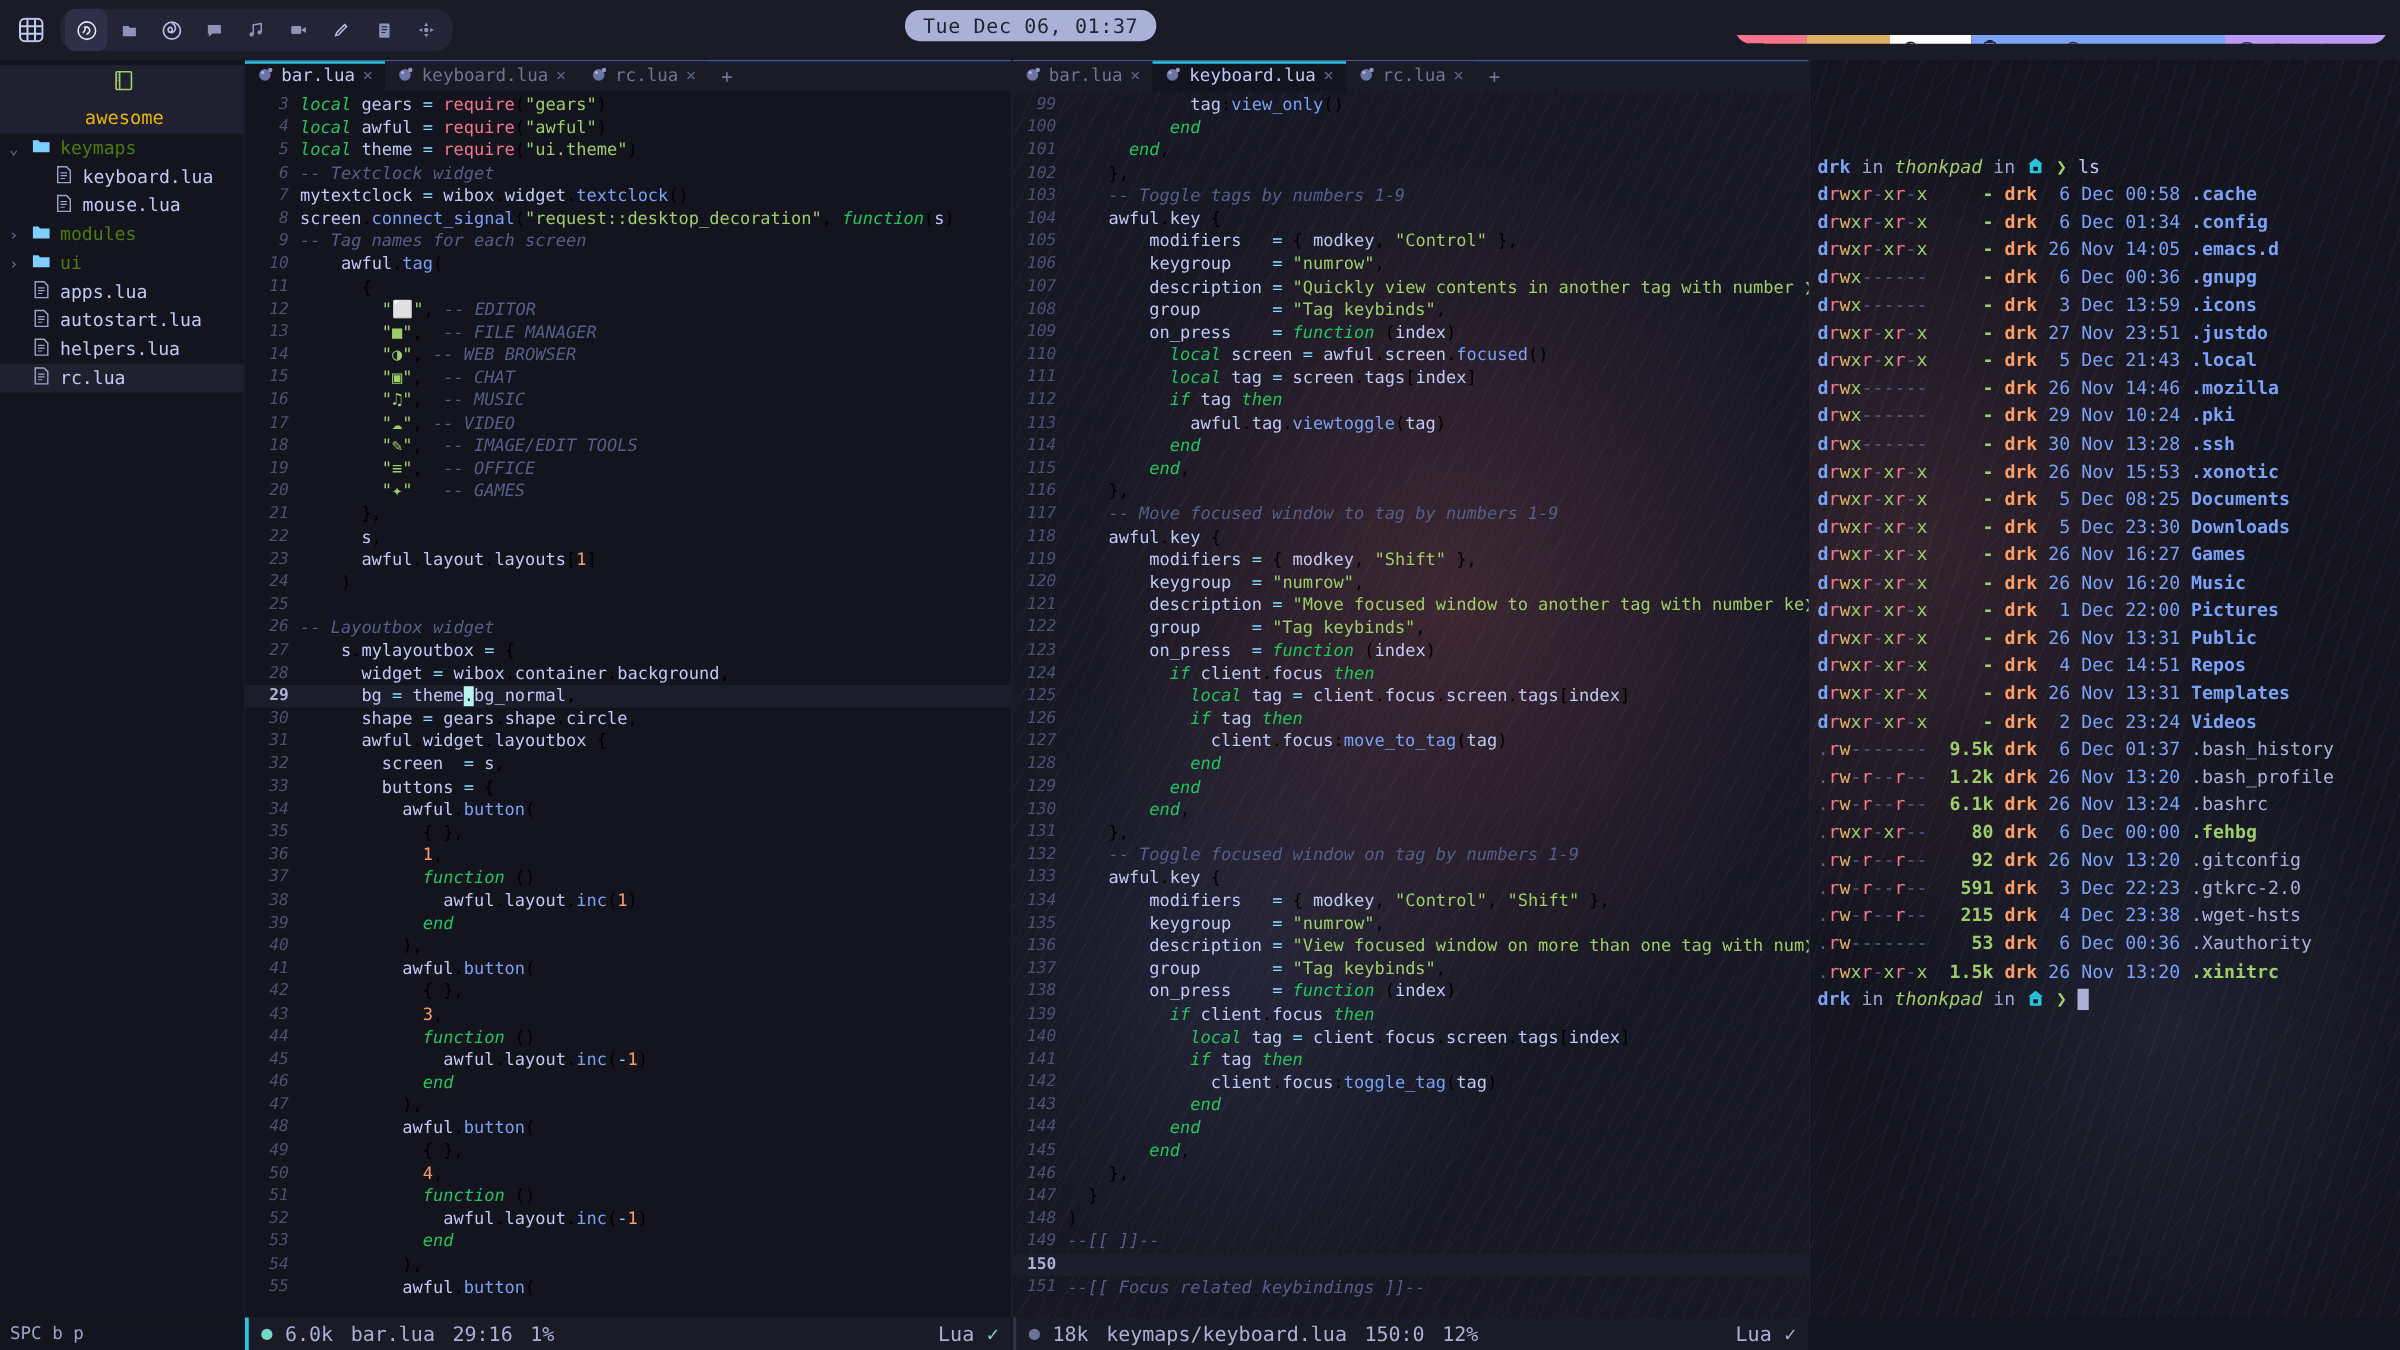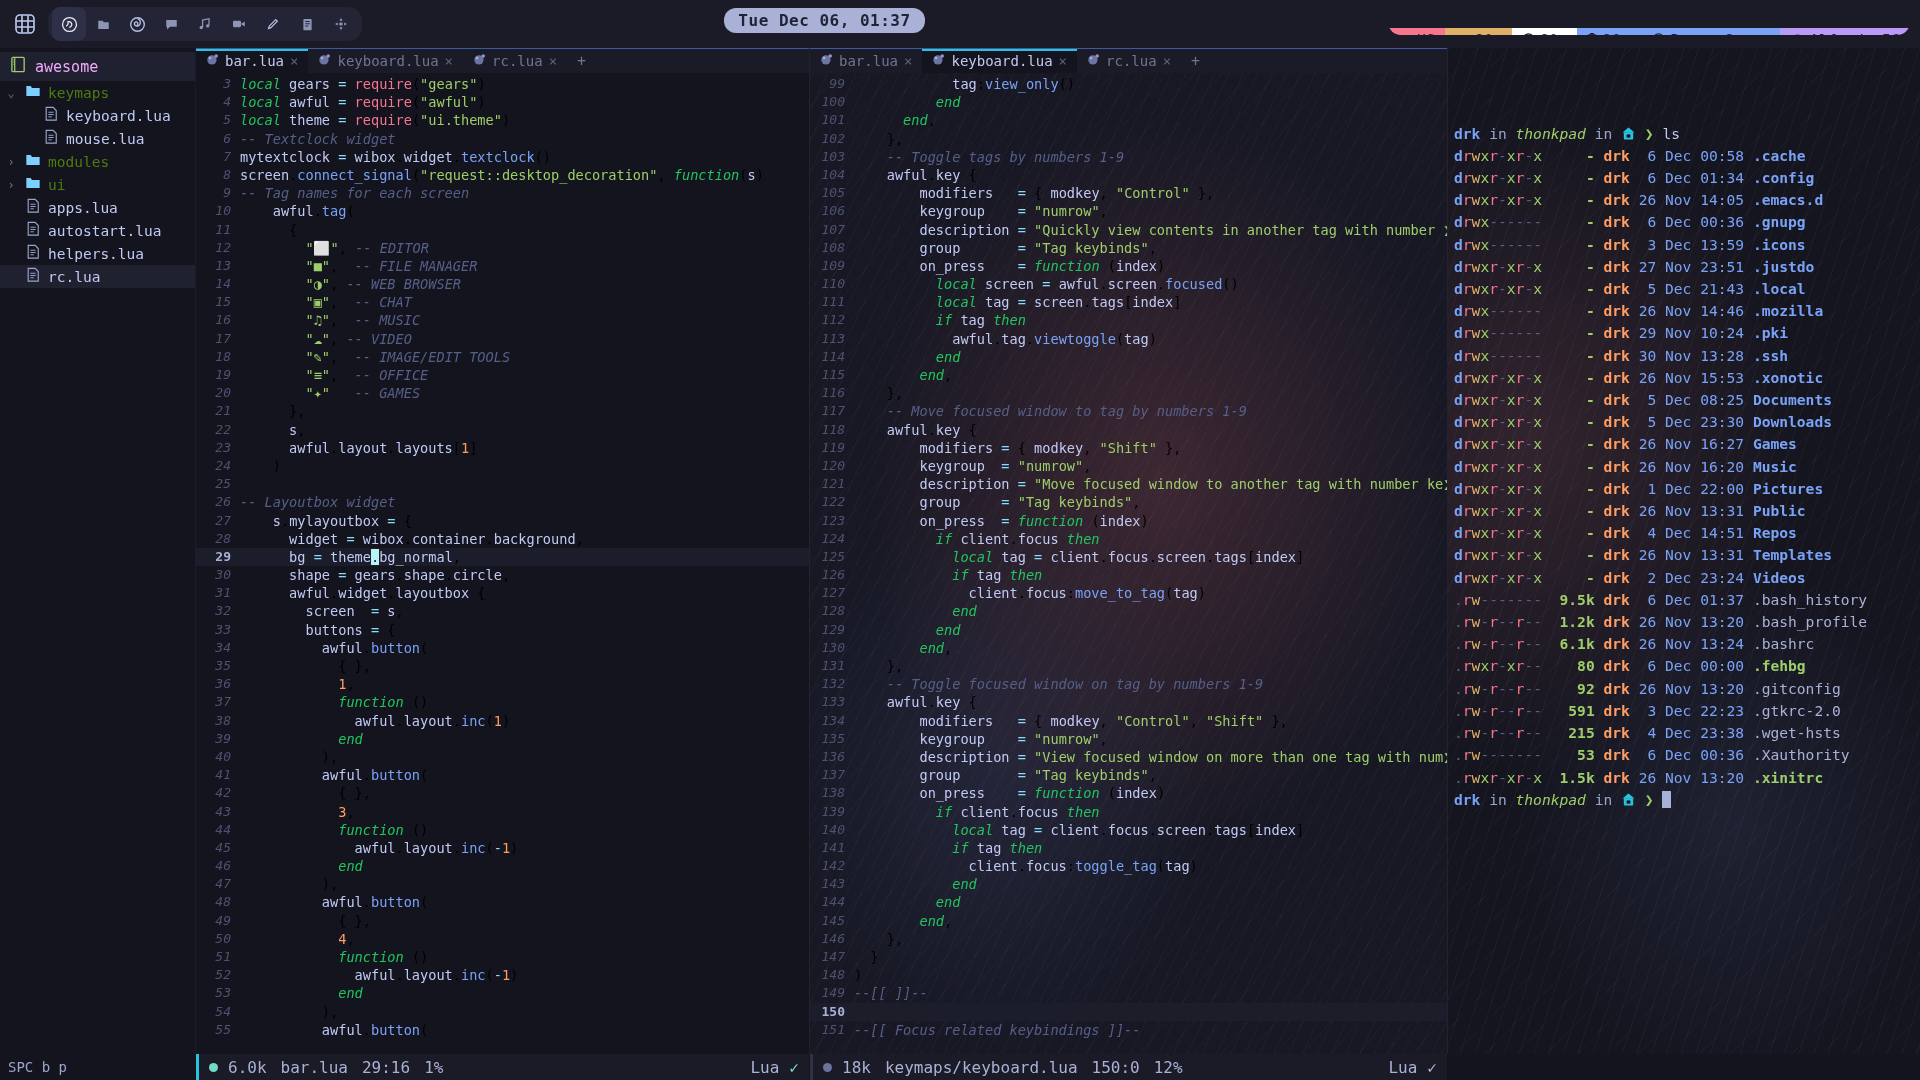--- a/index.html
+++ b/index.html
@@ -23,21 +23,21 @@
   }
   .tag.first { color: #c0caf5; }
   .tagcluster {
     display: flex; align-items: center; background: #232436; border-radius: 14px;
     padding: 2px 4px; margin-left: 6px; height: 34px;
   }
   .tagcluster .tag { color: #8d94b5; font-size: 16px; }
   .tagcluster .tag.firefox { color: #c0caf5; }
   .tag.selected { background: #2e3048; }
 
-  .clockwrap { position: absolute; left: 0; width: 1649px; display: flex; justify-content: center; top: 8px; font-weight: bold; }
+  .clockwrap { position: absolute; left: 0; width: 1649px; display: flex; justify-content: center; top: 8px; }
   .clock {
     background: #a9b1d6; color: #1f2335; border-radius: 12px;
     padding: 3px 14px; font-size: 16px; letter-spacing: 0.5px;
     font-family: "DejaVu Sans Mono", monospace;
   }
 
   .statusgroup {
     position: absolute; right: 10px; top: 8px; display: flex; align-items: center;
     border-radius: 13px; overflow: hidden; height: 27px; font-size: 15px;
   }
@@ -53,21 +53,21 @@
   .main { position: absolute; top: 48px; left: 0; width: 1920px; height: 1032px; display: flex; }
 
   
   .tree {
     width: 196px; background: #13141d; padding-top: 4px;
     font-size: 14.5px; color: #a9b1d6; flex: 0 0 196px;
     border-right: 1px solid #1b1c29;
   }
   .tree-root {
     display: flex; align-items: center; gap: 8px; padding: 4px 6px 4px 10px;
-    background: #1f2030; color: #f0abfc; font-size: 15px;
+    background: #1f2030; color: #eab308; font-size: 15px; flex-direction: column;
   }
   .tree-row {
     display: flex; align-items: center; gap: 6px; height: 23px; padding-left: 4px;
     white-space: nowrap; font-size: 14.5px;
   }
   .tree-row.sel { background: #20212f; }
   .chev { width: 14px; text-align: center; color: #6b7394; font-size: 12px; }
   .ico { width: 18px; text-align: center; font-size: 14px; }
   .ico.folder { color: #7dcfff; }
   .ico.file { color: #9aa5ce; }

